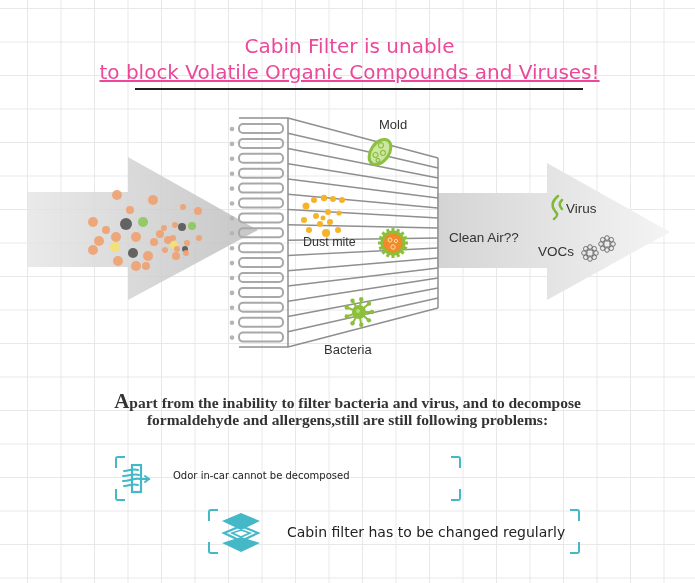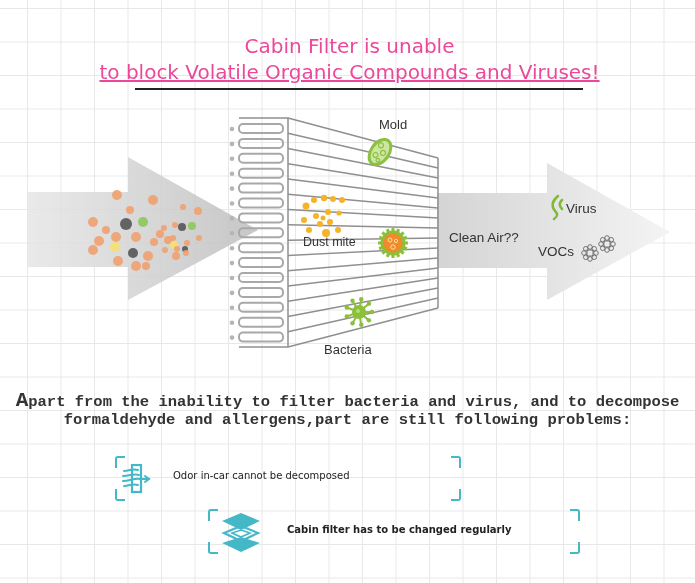--- a/index.html
+++ b/index.html
@@ -19,21 +19,21 @@
   }
   #title1 { top:34px; }
   #title2 { top:60px;text-decoration:underline; }
   #title-rule {
     position:absolute; left:135px; top:88px; width:448px; height:1.5px; background:#222;
   }
   svg#diagram { position:absolute; left:0; top:0; }
   .lbl { font-family:"Liberation Sans", sans-serif; fill:#333; }
   .subtitle {
     position:absolute; left:0; width:695px; text-align:center;
-    font-family:Liberation Mono, monospace; font-weight:bold; color:#333; font-size:15.5px;
+    font-family:Liberation Serif, serif; font-weight:bold; color:#333; font-size:15.5px;
   }
   #sub1 { top:389px; }
   #sub2 { top:411px; }
   #sub1 .big { font-size:21px; }
   .problem {
     position:absolute; height:44px;
   }
   .bracket {
     position:absolute; width:8px; height:10px; border-color:#45b8c8; border-style:solid; border-width:0;
   }
@@ -268,21 +268,21 @@
       <circle cx="-4.24" cy="4.24" r="2.3" fill="none" stroke="#666" stroke-width="0.9"></circle>
       <circle cx="-6.00" cy="0.00" r="2.3" fill="none" stroke="#666" stroke-width="0.9"></circle>
       <circle cx="-4.24" cy="-4.24" r="2.3" fill="none" stroke="#666" stroke-width="0.9"></circle>
       <circle cx="-0.00" cy="-6.00" r="2.3" fill="none" stroke="#666" stroke-width="0.9"></circle>
       <circle cx="4.24" cy="-4.24" r="2.3" fill="none" stroke="#666" stroke-width="0.9"></circle>
       <rect x="-3" y="-3" width="6" height="6" fill="none" stroke="#666" stroke-width="0.9"></rect>
     </g>
 </svg>
 
 <div id="sub1" class="subtitle"><span class="big">A</span><span>part from the inability to filter bacteria and virus, and to decompose</span></div>
-<div id="sub2" class="subtitle">formaldehyde and allergens,part are still following problems:</div>
+<div id="sub2" class="subtitle">formaldehyde and allergens,still are still following problems:</div>
 
 <div class="problem" style="left:115px; top:456px; width:346px; height:45px;">
   <span class="bracket tl"></span>
   <span class="bracket bl"></span>
   <span class="bracket tr"></span>
   <span class="bracket br"></span>
   <svg class="picon" style="left:7px; top:8px;" width="32" height="30" viewBox="0 0 32 30">
     <rect x="10" y="1" width="9" height="27" fill="none" stroke="#45b8c8" stroke-width="2.2"></rect>
     <g fill="none" stroke="#45b8c8" stroke-width="2" stroke-linecap="round">
       <path d="M2,7 C8,7 10,4 16,6"></path>
@@ -299,14 +299,14 @@
   <span class="bracket tl"></span>
   <span class="bracket bl"></span>
   <span class="bracket tr"></span>
   <span class="bracket br"></span>
   <svg class="picon" style="left:12px; top:2px;" width="42" height="42" viewBox="0 0 42 42">
     <polygon points="21,26 40,32 21,41 2,32" fill="#45b8c8"></polygon>
     <polygon points="21,15 38,22 21,30 4,22" fill="none" stroke="#45b8c8" stroke-width="2.2"></polygon>
     <polygon points="21,19 30,22 21,26 12,22" fill="none" stroke="#45b8c8" stroke-width="1.6"></polygon>
     <polygon points="21,2 40,10 21,19 2,10" fill="#45b8c8"></polygon>
   </svg>
-  <span class="ptext" style="left:79px; top:15px; font-size:10px;font-weight:bold;">Cabin filter has to be changed regularly</span>
+  <span class="ptext" style="left:79px; top:15px; font-size:14px;">Cabin filter has to be changed regularly</span>
 </div>
 
 </body></html>

